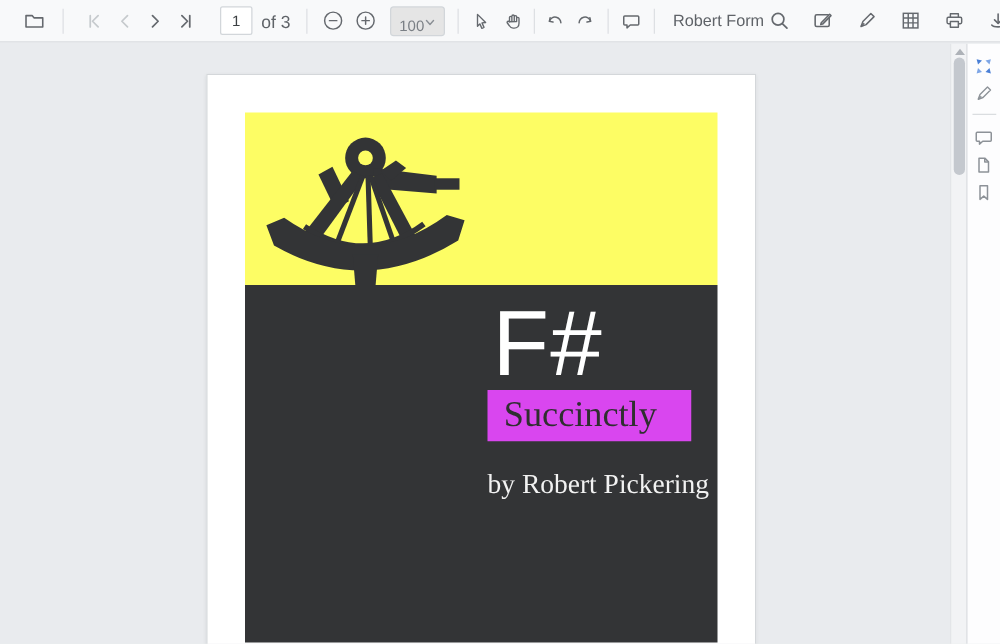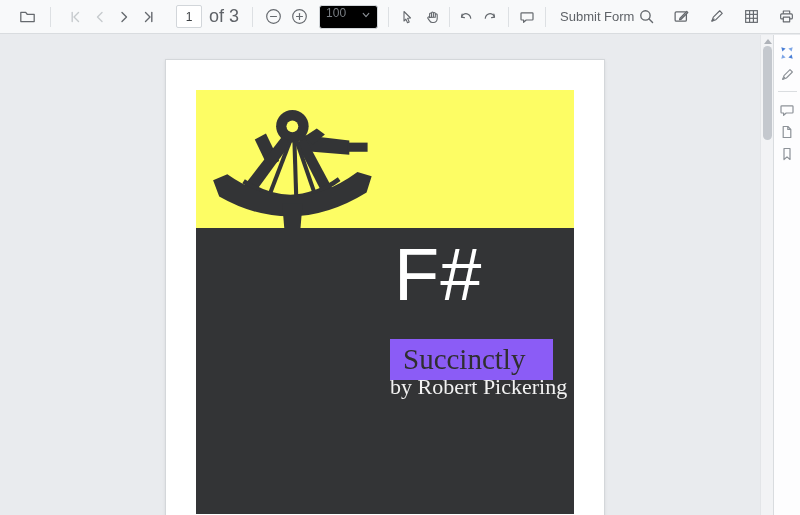--- a/index.html
+++ b/index.html
@@ -13,24 +13,24 @@
   .tbtn { width:24px; height:26px; display:flex; align-items:center; justify-content:center;
           color:#65696e; cursor:pointer; flex:none; }
   .tbtn.disabled { color:#c6cacd; }
   .vsep { width:1px; height:20px; background:#dde0e3; flex:none; }
   .icon16 { width:16px; height:16px; display:block; }
   .icon17 { width:17px; height:17px; display:block; }
 
   .page-input { width:26px; height:23px; margin-left:16px; border:1px solid #d2d6da;
                 border-radius:2px; background:#fff; text-align:center; font-size:12px;
                 color:#3c4043; font-family:"Liberation Sans",sans-serif; flex:none; }
-  .page-count { margin-left:7px; font-size:18px; color:#5f6368; flex:none; }
-
-  .zoom-dd { margin-left:8px; width:59px; height:24px; background:#000000;
-             border:1px solid #d2d6da; border-radius:3px; display:flex; align-items:flex-start;
+  .page-count { margin-left:7px; font-size:14px; color:#5f6368; flex:none; }
+
+  .zoom-dd { margin-left:8px; width:44px; height:24px; background:#e5e5e5;
+             border:1px solid #d2d6da; border-radius:3px; display:flex; align-items:flex-end;
              justify-content:space-between; padding:0 6px; cursor:pointer; flex:none; }
   .zoom-dd .val { font-size:12px; color:#7a7f85; }
 
   .submit-label { font-size:13px; color:#5f6368; margin-left:10px; white-space:nowrap;
                   cursor:pointer; flex:none; }
   .spacer { flex:1; }
   .right-icons { display:flex; align-items:center; gap:11px; padding-right:13px; flex:none; }
 
   
   .viewer { position:absolute; left:0; top:35px; right:40px; bottom:0;
@@ -39,22 +39,22 @@
               background:#ffffff; border:1px solid #d4d7da;
               box-shadow:0 1px 3px rgba(0,0,0,.08); }
   .cover { position:absolute; left:30px; top:30px; width:378px; height:424px; }
   .cover-top { position:relative; height:138px; background:#fdfd64; overflow:hidden; }
   .cover-bottom { position:relative; height:286px; background:#333436; }
   .sextant { position:absolute; left:14px; top:14px; }
 
   .cover-title { position:absolute; left:198px; top:10px; color:#fff;
                  font-family:"Liberation Sans",sans-serif; font-weight:200;
                  font-size:74px; line-height:1; letter-spacing:1px; }
-  .cover-subtitle-box { position:absolute; left:194px; top:111px; width:163px; height:41px;
-                        background:#8b5cf6; display:flex; align-items:center; }
+  .cover-subtitle-box { position:absolute; left:194px; top:84px; width:163px; height:41px;
+                        background:#d946ef; display:flex; align-items:center; }
   .cover-subtitle-box span { font-family:"Liberation Serif", serif; font-size:29px;
                              color:#2f2f30; padding-left:13px; }
   .cover-author { position:absolute; left:194px; top:146px; color:#f2f2f2;
                   font-family:"Liberation Serif", serif; font-size:22px;text-align:center; }
 
   
   .scrollbar { position:absolute; right:27px; top:35px; bottom:0; width:13px;
                background:#f2f3f5; border-left:1px solid #e3e5e8; }
   .scroll-up { position:absolute; top:2px; left:2px; width:9px; height:8px;
                display:flex; align-items:center; justify-content:center; cursor:pointer; }
@@ -192,21 +192,21 @@
   <div class="tbtn">
     <span>
       <svg class="icon16" viewBox="0 0 16 16" fill="none" stroke="currentColor" stroke-width="1.2" stroke-linejoin="round">
         <path d="M2.8 3.8 h10.4 a.8.8 0 0 1 .8.8 v5.6 a.8.8 0 0 1-.8.8 h-6 l-2.6 2.3 v-2.3 h-1.8 a.8.8 0 0 1-.8-.8 V4.6 a.8.8 0 0 1 .8-.8 z"></path>
       </svg>
     </span>
   </div>
 
   <div class="vsep" style="margin:0 4px 0 6px;"></div>
 
-  <span class="submit-label">Submit Form</span>
+  <span class="submit-label">Robert Form</span>
 
   <div class="spacer"></div>
 
   <div class="right-icons">
     <div class="tbtn">
       <span>
         <svg class="icon17" viewBox="0 0 16 16" fill="none" stroke="currentColor" stroke-width="1.3" stroke-linecap="round">
           <circle cx="7" cy="7" r="4.4"></circle>
             <line x1="10.4" y1="10.4" x2="13.7" y2="13.7"></line>
         </svg>

